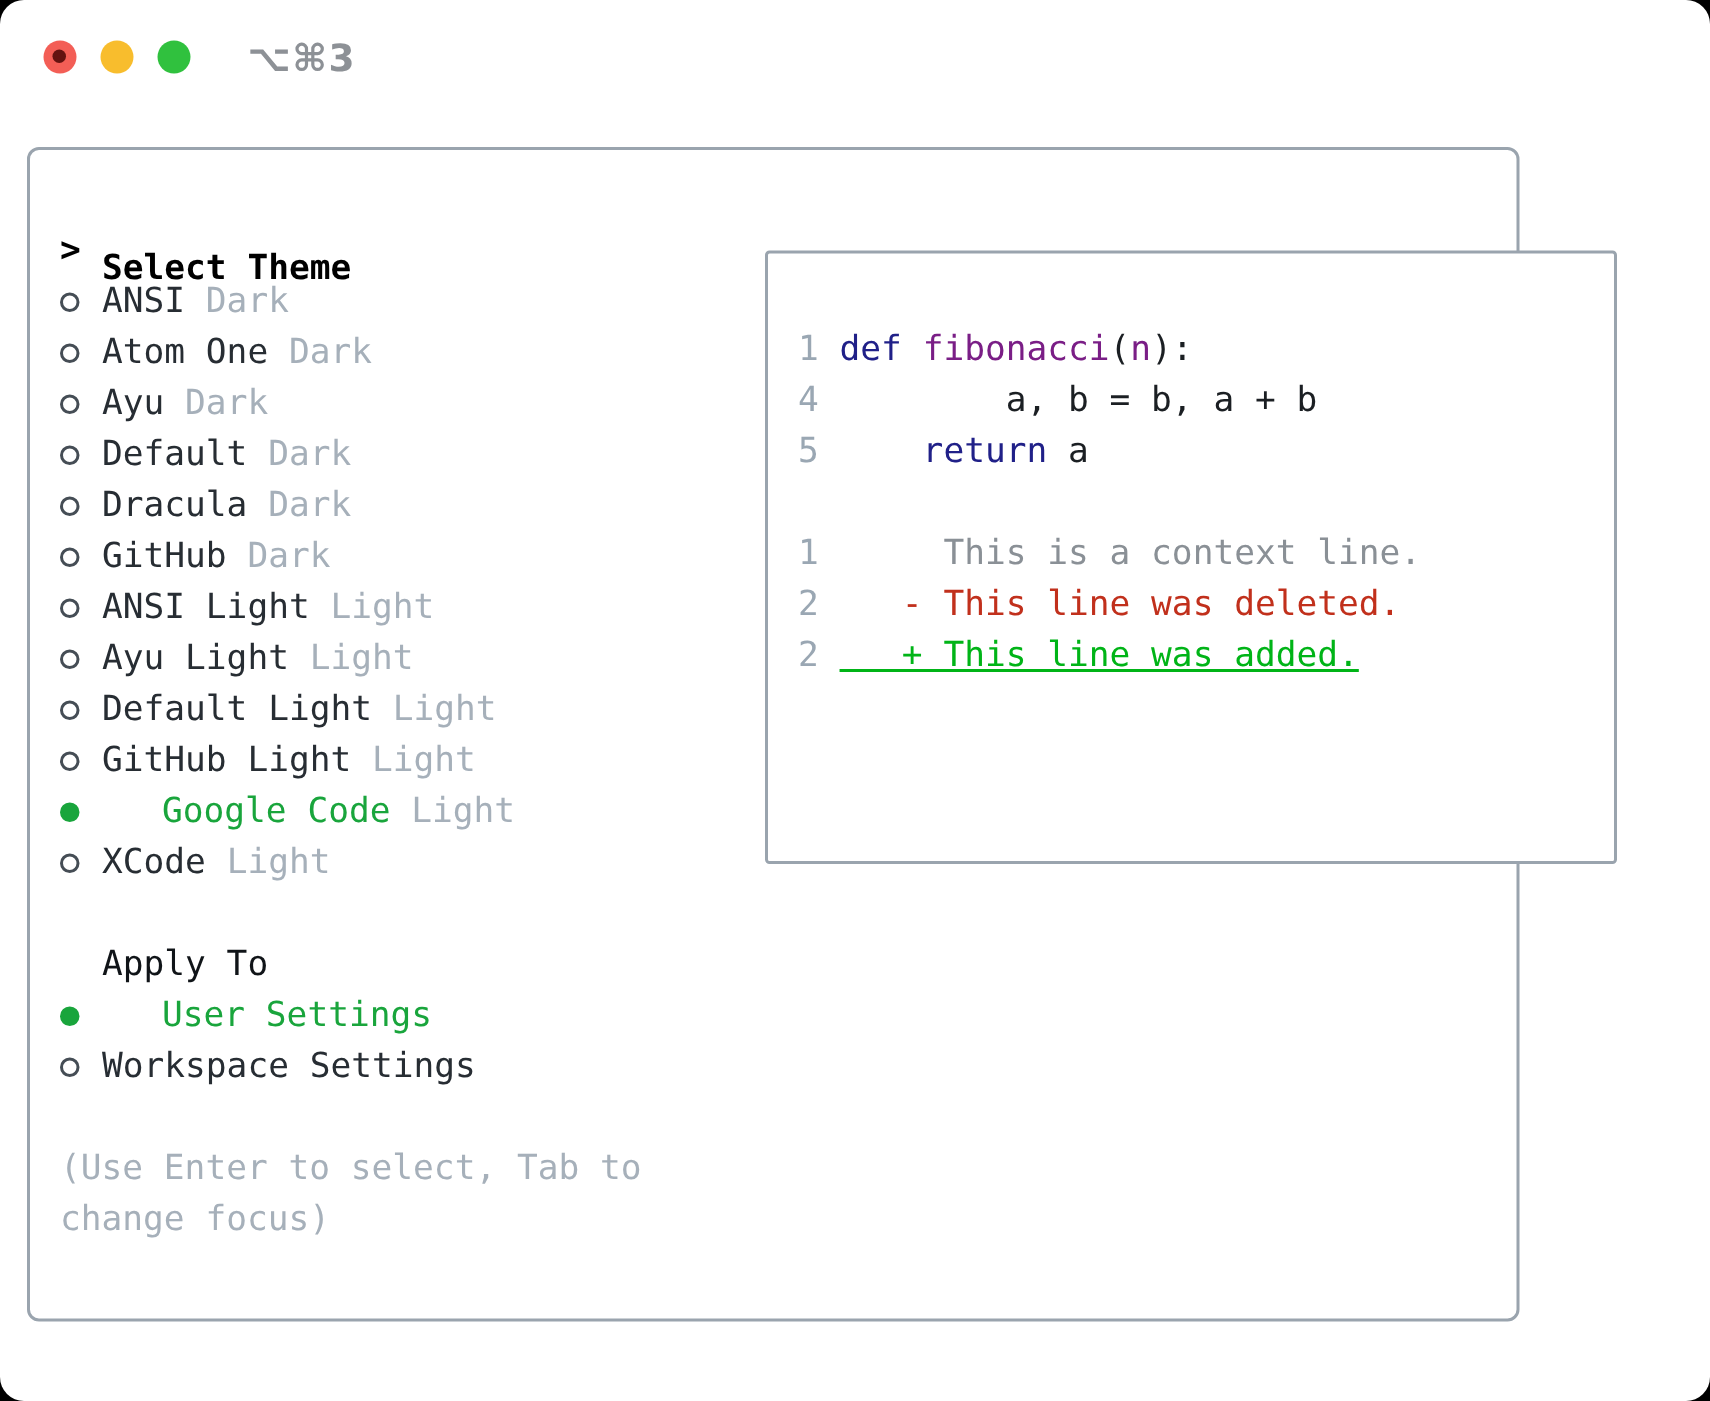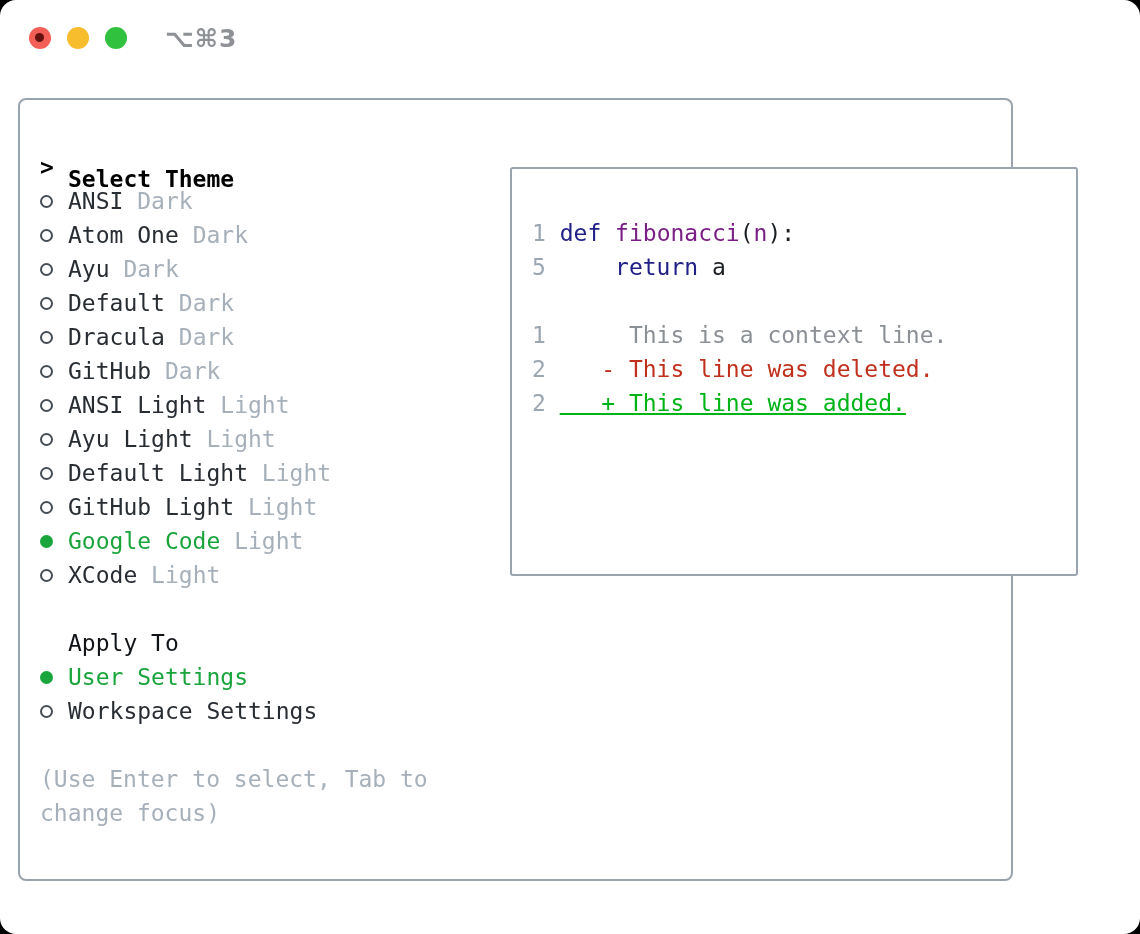--- a/index.html
+++ b/index.html
@@ -21,21 +21,21 @@
 
   .listing{position:absolute;left:20px;top:50px;font-size:23px;line-height:34px;white-space:pre;}
   .row{display:flex;align-items:center;height:34px;}
   .marker{width:28px;display:flex;align-items:center;}
   .prompt{font-weight:bold;color:#000;}
   .dot{width:13px;height:13px;box-sizing:border-box;border:2px solid #454d55;border-radius:50%;}
   .dot.filled{background:var(--green,#19a53c);border-color:var(--green,#19a53c);}
   .title-label{font-weight:bold;color:#000;margin-top:24px;}
   .section-label{color:#101418;}
   .item-name{color:#272d33;}
-  .row.selected .item-name{color:var(--green,#19a53c);}
+  .row.selected .item-name{color:var(--green,#19a53c);margin-left:40px;}
   .item-variant{color:var(--muted,#a6b0ba);margin-left:1ch;}
   .spacer{height:34px;}
   .hint-line{height:34px;line-height:34px;color:var(--muted,#a6b0ba);}
 
   
   .preview-col{position:absolute;left:482px;top:50px;}
   .preview-title{font-size:23px;line-height:34px;font-weight:bold;color:#000;padding-left:18px;}
   .preview-box{margin-top:17px;margin-left:8px;width:568px;height:409px;box-sizing:border-box;
                border:2px solid var(--border,#9aa4ae);border-radius:3px;background:#fff;
                padding:47px 0 0 20px;overflow:hidden;}
@@ -61,20 +61,21 @@
     <div class="shortcut">⌥⌘3</div>
   </div>
 
   <div class="panel">
 
     <div class="listing" id="listing"><div class="row"><span class="marker"><span class="prompt">&gt;</span></span><span class="title-label">Select Theme</span></div><div class="row"><span class="marker"><span class="dot"></span></span><span class="item-name">ANSI</span><span class="item-variant">Dark</span></div><div class="row"><span class="marker"><span class="dot"></span></span><span class="item-name">Atom One</span><span class="item-variant">Dark</span></div><div class="row"><span class="marker"><span class="dot"></span></span><span class="item-name">Ayu</span><span class="item-variant">Dark</span></div><div class="row"><span class="marker"><span class="dot"></span></span><span class="item-name">Default</span><span class="item-variant">Dark</span></div><div class="row"><span class="marker"><span class="dot"></span></span><span class="item-name">Dracula</span><span class="item-variant">Dark</span></div><div class="row"><span class="marker"><span class="dot"></span></span><span class="item-name">GitHub</span><span class="item-variant">Dark</span></div><div class="row"><span class="marker"><span class="dot"></span></span><span class="item-name">ANSI Light</span><span class="item-variant">Light</span></div><div class="row"><span class="marker"><span class="dot"></span></span><span class="item-name">Ayu Light</span><span class="item-variant">Light</span></div><div class="row"><span class="marker"><span class="dot"></span></span><span class="item-name">Default Light</span><span class="item-variant">Light</span></div><div class="row"><span class="marker"><span class="dot"></span></span><span class="item-name">GitHub Light</span><span class="item-variant">Light</span></div><div class="row selected"><span class="marker"><span class="dot filled"></span></span><span class="item-name">Google Code</span><span class="item-variant">Light</span></div><div class="row"><span class="marker"><span class="dot"></span></span><span class="item-name">XCode</span><span class="item-variant">Light</span></div><div class="spacer"></div><div class="row"><span class="marker"></span><span class="section-label">Apply To</span></div><div class="row selected"><span class="marker"><span class="dot filled"></span></span><span class="item-name">User Settings</span></div><div class="row"><span class="marker"><span class="dot"></span></span><span class="item-name">Workspace Settings</span></div><div class="spacer"></div><div class="hint-line">(Use Enter to select, Tab to</div><div class="hint-line">change focus)</div></div>
 
     <div class="preview-col">
       <div class="preview-box" id="preview-box">
           <div class="code-line"><span class="ln">1</span><span class="tok-kw">def</span><span class="tok-pl"> </span><span class="tok-fn">fibonacci</span><span class="tok-pl">(</span><span class="tok-fn">n</span><span class="tok-pl">):</span></div>
+          <div class="code-line"><span class="ln">4</span><span class="tok-pl">        a, b = b, a + b</span></div>
           <div class="code-line"><span class="ln">5</span><span class="tok-pl">    </span><span class="tok-kw">return</span><span class="tok-pl"> a</span></div>
           <div class="code-line"><span class="ln"></span></div>
           <div class="code-line"><span class="ln">1</span><span class="tok-ctx">     This is a context line.</span></div>
           <div class="code-line"><span class="ln">2</span><span class="tok-del">   - This line was deleted.</span></div>
           <div class="code-line"><span class="ln">2</span><span class="tok-add">   + This line was added.</span></div>
         </div>
     </div>
 
   </div>
 </div>

